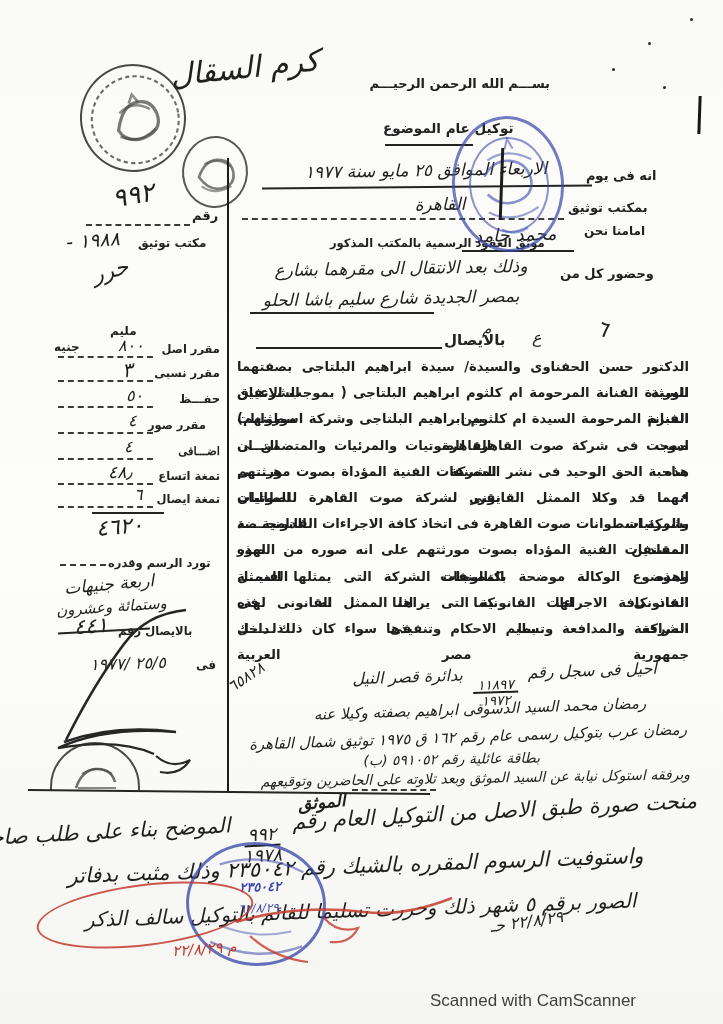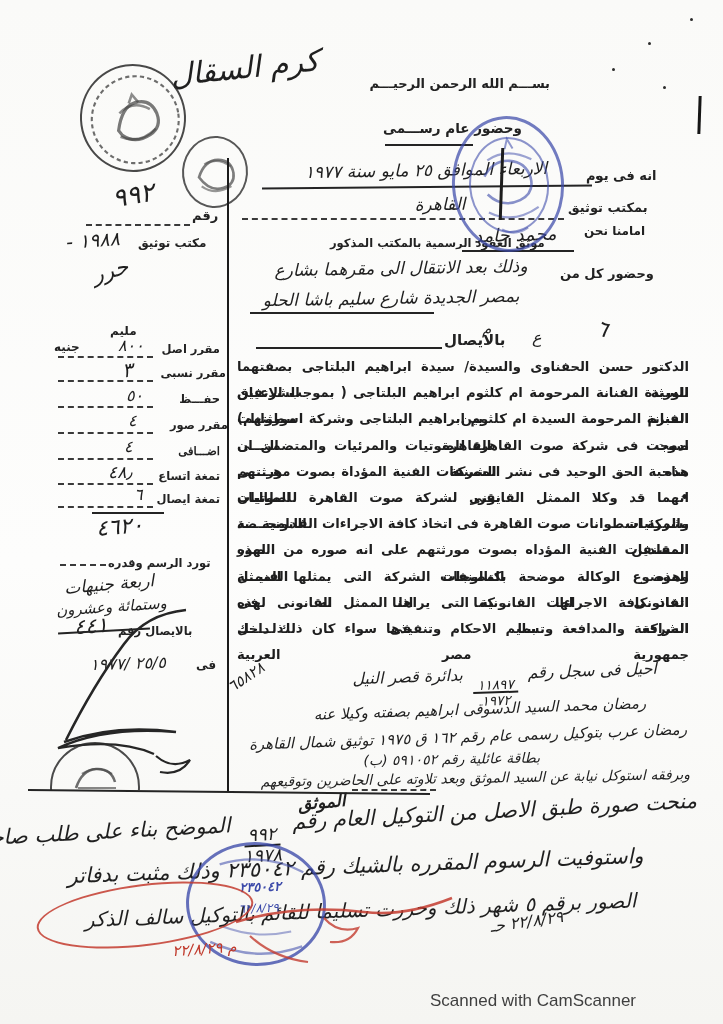--- a/index.html
+++ b/index.html
@@ -26,21 +26,21 @@
   .bluetxt{color:#3b49a9;direction:rtl;white-space:nowrap;font-style:italic;}
   .credit{font-size:17px;color:#3f3f3f;font-family:"Liberation Sans","DejaVu Sans",sans-serif;}
 </style>
 </head>
 <body>
 
 <div class="page">
 
   <div class="abs hw" style="left:170px;top:50px;font-size:30px;transform:rotate(-6deg);">كرم السقال</div>
   <div class="abs printed" style="left:385px;top:76px;width:165px;font-size:13px;text-align:right;">بســـم الله الرحمن الرحيـــم</div>
-  <div class="abs printed" style="left:383px;top:120px;font-size:13.5px;">وحضور عام رســـمى</div>
+  <div class="abs printed" style="left:383px;top:120px;font-size:13.5px;">توكيل عام الموضوع</div>
   <div class="abs solid" style="left:385px;top:144px;width:88px;"></div>
   <div class="abs" style="left:698px;top:96px;width:3px;height:38px;background:#161616;transform:rotate(2deg);"></div>
 
   <div class="abs speck" style="left:648px;top:42px;"></div>
   <div class="abs speck" style="left:612px;top:68px;"></div>
   <div class="abs speck" style="left:663px;top:86px;"></div>
   <div class="abs speck" style="left:690px;top:18px;"></div>
   <div class="abs speck" style="left:596px;top:176px;"></div>
 
   <div class="abs stampc" style="left:80px;top:64px;width:106px;height:108px;border:2.5px solid #2a2a2a;opacity:.85;transform:rotate(-8deg);">
@@ -68,29 +68,29 @@
   <div class="abs hw" style="left:66px;top:229px;font-size:19px;transform:rotate(-4deg);">١٩٨٨ -</div>
   <div class="abs hw" style="left:92px;top:258px;font-size:22px;transform:rotate(-16deg);">حرر</div>
 
   <div class="abs printed" style="left:110px;top:324px;font-size:12px;">مليم</div>
   <div class="abs printed" style="left:54px;top:340px;font-size:12px;">جنيه</div>
 
   <div class="abs printed feelabel" style="left:118px;top:342px;">مقرر اصل</div>
   <div class="abs hw" style="left:118px;top:336px;font-size:16px;">٨٠٠</div>
   <div class="abs dashl" style="left:58px;top:356px;width:95px;"></div>
 
-  <div class="abs printed feelabel" style="left:124px;top:366px;">مقرر نسبى</div>
+  <div class="abs printed feelabel" style="left:136px;top:366px;text-align:center;">مقرر نسبى</div>
   <div class="abs hw" style="left:122px;top:358px;font-size:20px;transform:rotate(-8deg);">٣</div>
   <div class="abs dashl" style="left:58px;top:380px;width:95px;"></div>
 
   <div class="abs printed feelabel" style="left:118px;top:392px;">حفـــظ</div>
   <div class="abs hw" style="left:126px;top:386px;font-size:16px;">٥٠</div>
   <div class="abs dashl" style="left:58px;top:406px;width:95px;"></div>
 
-  <div class="abs printed feelabel" style="left:126px;top:418px;">مقرر صور</div>
+  <div class="abs printed feelabel" style="left:104px;top:418px;">مقرر صور</div>
   <div class="abs hw" style="left:128px;top:411px;font-size:16px;">٤</div>
   <div class="abs dashl" style="left:58px;top:432px;width:95px;"></div>
 
   <div class="abs printed feelabel" style="left:118px;top:444px;font-family:Liberation Serif, serif;">اضـــافى</div>
   <div class="abs hw" style="left:124px;top:437px;font-size:16px;">٤</div>
   <div class="abs dashl" style="left:58px;top:458px;width:95px;"></div>
 
   <div class="abs printed feelabel" style="left:118px;top:469px;">تمغة اتساع</div>
   <div class="abs hw" style="left:108px;top:462px;font-size:17px;">٤٨٫</div>
   <div class="abs dashl" style="left:58px;top:483px;width:95px;"></div>

